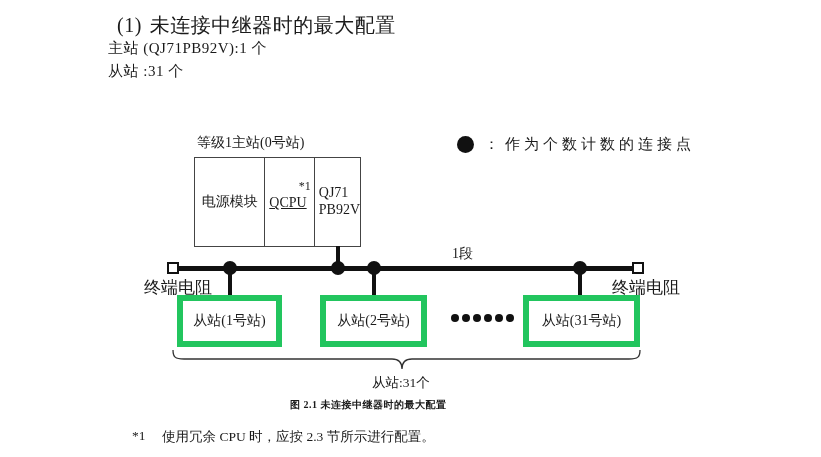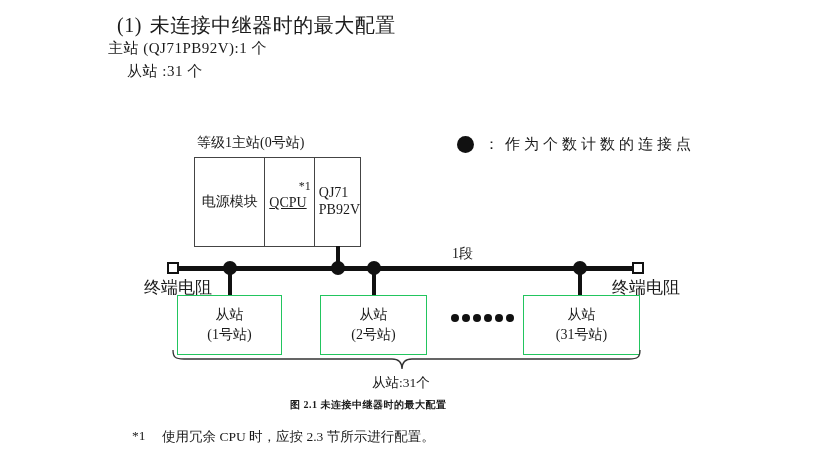--- a/index.html
+++ b/index.html
@@ -7,21 +7,21 @@
     position:relative;width:821px;height:457px;background:#ffffff;overflow:hidden;
     font-family:"Liberation Serif","DejaVu Serif",serif;color:#1a1a1a;
   }
   .abs{position:absolute;}
 
   
   .heading{left:78px;top:12px;font-size:20px;font-weight:normal;letter-spacing:0.5px;margin-left:39px;}
   .heading .num{margin-right:8px;}
   .spec{left:108px;font-size:15px;letter-spacing:0.5px;}
   .spec.l1{top:39px;}
-  .spec.l2{top:62px;margin-left:19px;}
+  .spec.l2{top:62px;}
 
   
   .master-label{left:197px;top:134px;font-size:14px;}
   .master-box{
     left:194px;top:157px;width:167px;height:90px;
     border:1px solid #444;display:flex;box-sizing:border-box;background:#fff;
   }
   .mcell{box-sizing:border-box;font-size:14px;position:relative;}
   .mcell.power{width:71px;border-right:1px solid #444;display:flex;align-items:center;justify-content:center;}
   .mcell.cpu{width:50px;border-right:1px solid #444;}
@@ -43,22 +43,22 @@
   .term-label{top:276px;font-size:17px;}
   .term-label.left{left:144px;}
   .term-label.right{left:612px;}
   .segment-label{left:452px;top:245px;font-size:14px;text-align:right;}
 
   .bus-dot{width:14px;height:14px;border-radius:50%;background:#111;top:261px;}
   .connector{width:4px;background:#111;}
 
   
   .slave-box{
-    top:295px;height:60px;border:1px solid #22c55e;box-sizing:border-box;background:#fff;
-    display:flex;flex-direction:column;align-items:center;justify-content:center;
+    top:295px;height:52px;border:6px solid #22c55e;box-sizing:border-box;background:#fff;
+    display:flex;flex-direction:row;align-items:center;justify-content:center;
     font-size:14px;line-height:1.45;text-align:center;
   }
   .slave-1{left:177px;width:105px;}
   .slave-2{left:320px;width:107px;}
   .slave-31{left:523px;width:117px;}
 
   .ellipsis{left:451px;top:314px;display:flex;gap:3px;}
   .ellipsis span{width:8px;height:8px;border-radius:50%;background:#111;display:inline-block;}
 
   .brace-label{left:372px;top:374px;font-size:13.5px;}

